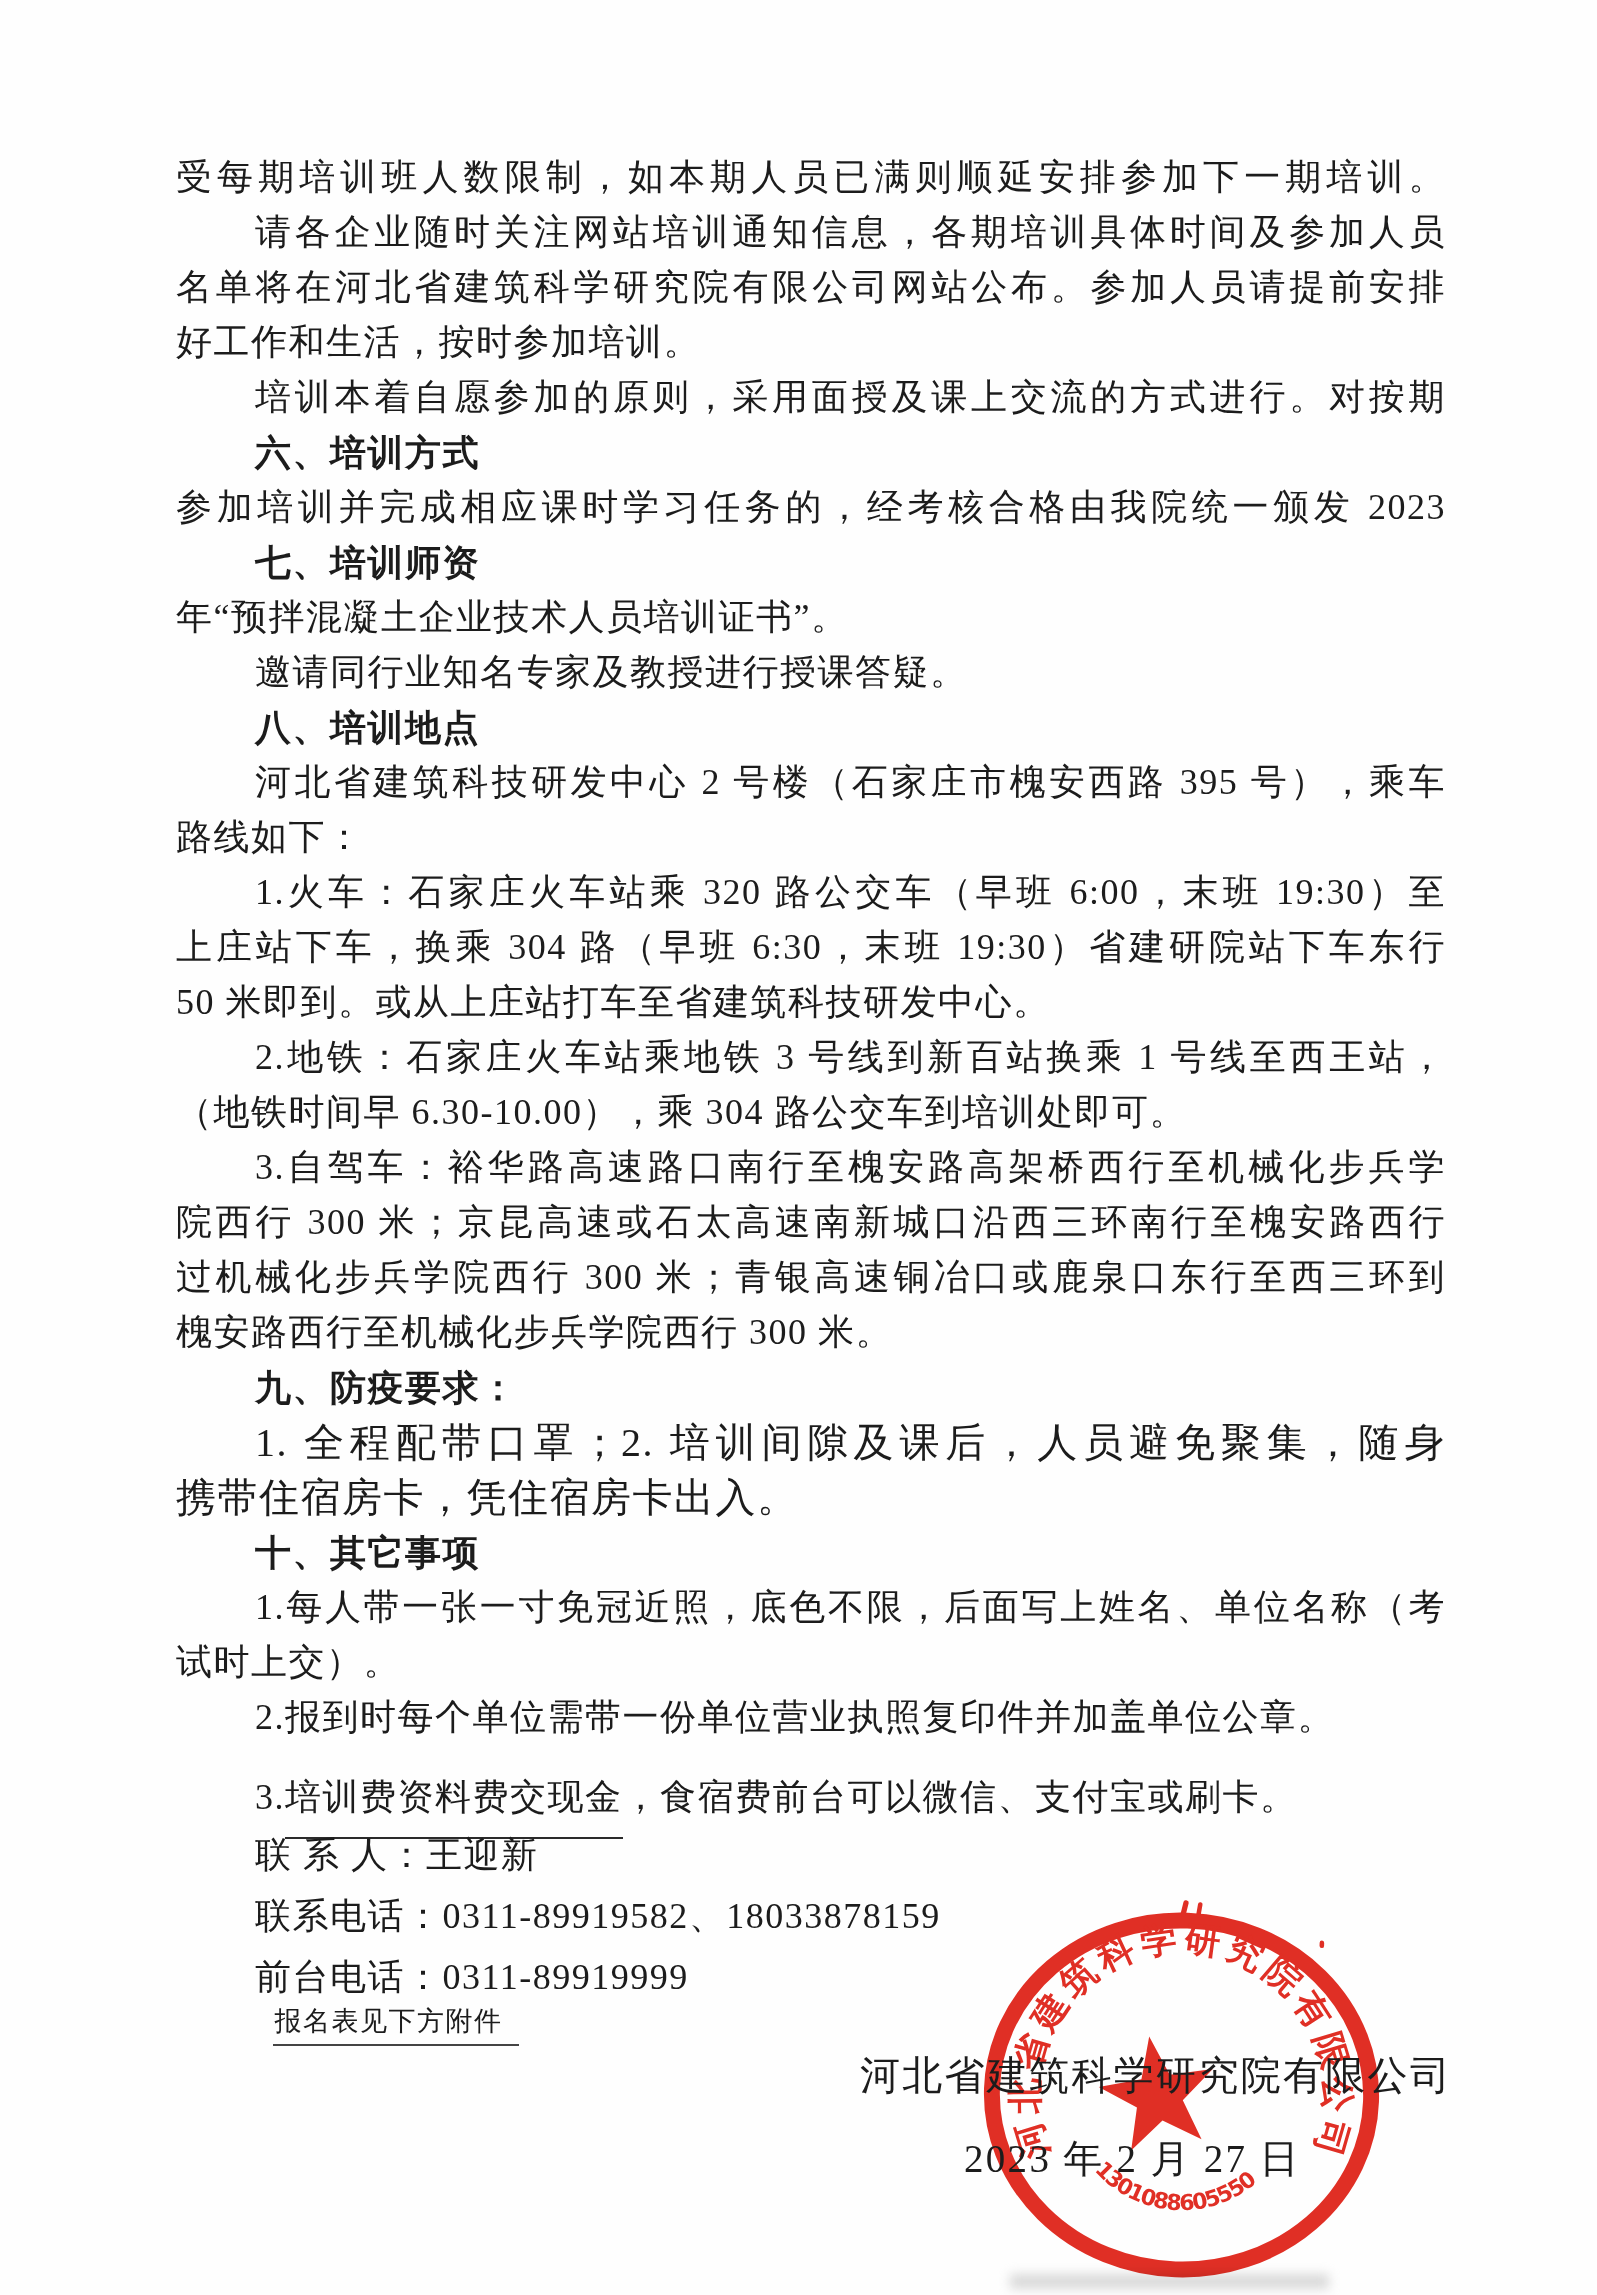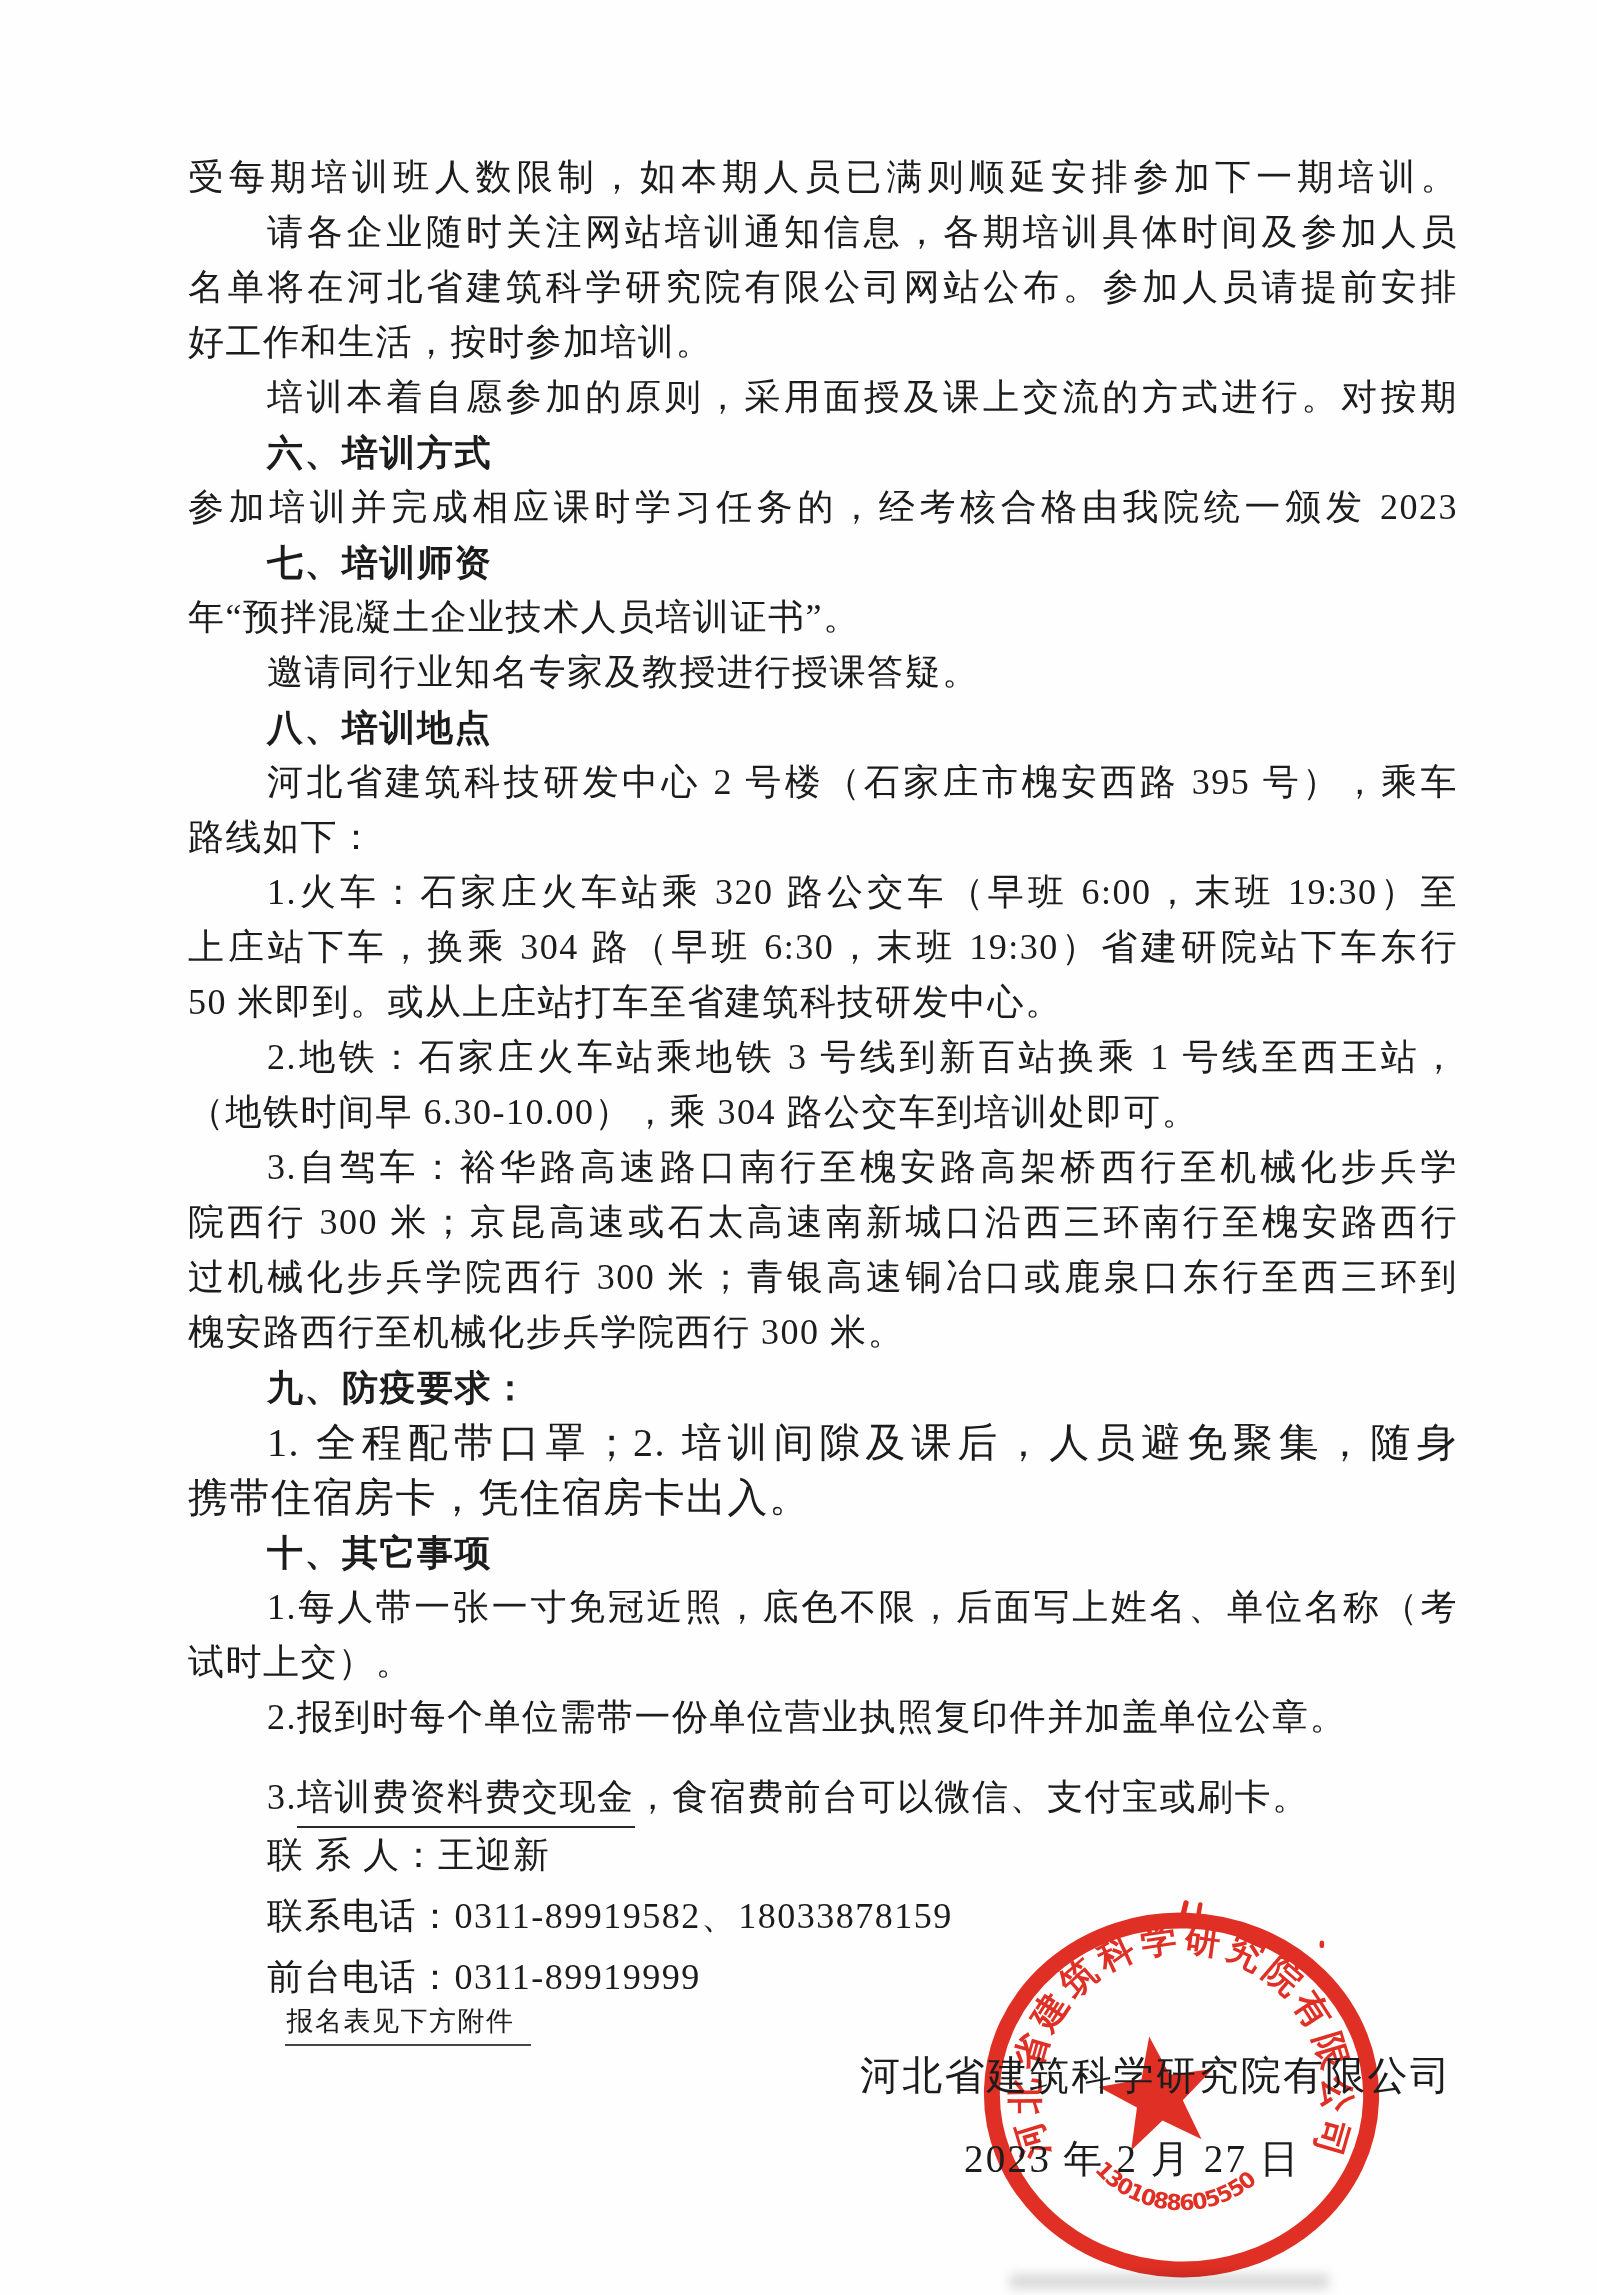--- a/index.html
+++ b/index.html
@@ -3,40 +3,40 @@
 <meta charset="utf-8">
 <style>
   html,body{margin:0;padding:0;}
   body{
     width:1597px;height:2295px;position:relative;overflow:hidden;
     background:#fefefe;
     font-family:"Liberation Serif","DejaVu Serif",serif;
     color:#1c1c1c;
   }
   .doc{
-    position:absolute;left:176px;top:150px;width:1270px;margin-left:12px;
+    position:absolute;left:176px;top:150px;width:1270px;
   }
   .line{
     height:55px;line-height:55px;font-size:36px;letter-spacing:1.5px;
     white-space:nowrap;
   }
   .fill{
     text-align:justify;text-align-last:justify;white-space:normal;
     overflow:hidden;
   }
   .indent{padding-left:79px;}
   .fill.indent{padding-left:0;text-indent:79px;}
   .heading{
     font-family:"Liberation Sans","DejaVu Sans",sans-serif;
     font-weight:700;font-size:36px;
   }
   .kai{font-size:40px;}
   .fee{margin-top:25px;}
   .contact{height:61px;line-height:61px;}
-  .u-part{border-bottom:2.3px solid #2a2a2a;padding-bottom:9px;}
+  .u-part{border-bottom:2.3px solid #2a2a2a;padding-bottom:20px;}
   .footnote{
     margin-top:-4.6px;margin-left:97px;display:inline-block;
     font-size:27px;border-bottom:2.3px solid #444;padding:0 16.7px 4.6px 1.5px;
     letter-spacing:1.5px;
   }
   .sig{
     position:absolute;white-space:nowrap;z-index:6;letter-spacing:2.3px;
   }
   .sig-company{left:860px;top:2048px;font-size:40px;}
   .sig-date{left:964px;top:2116px;font-size:39px;margin-top:16px;}

